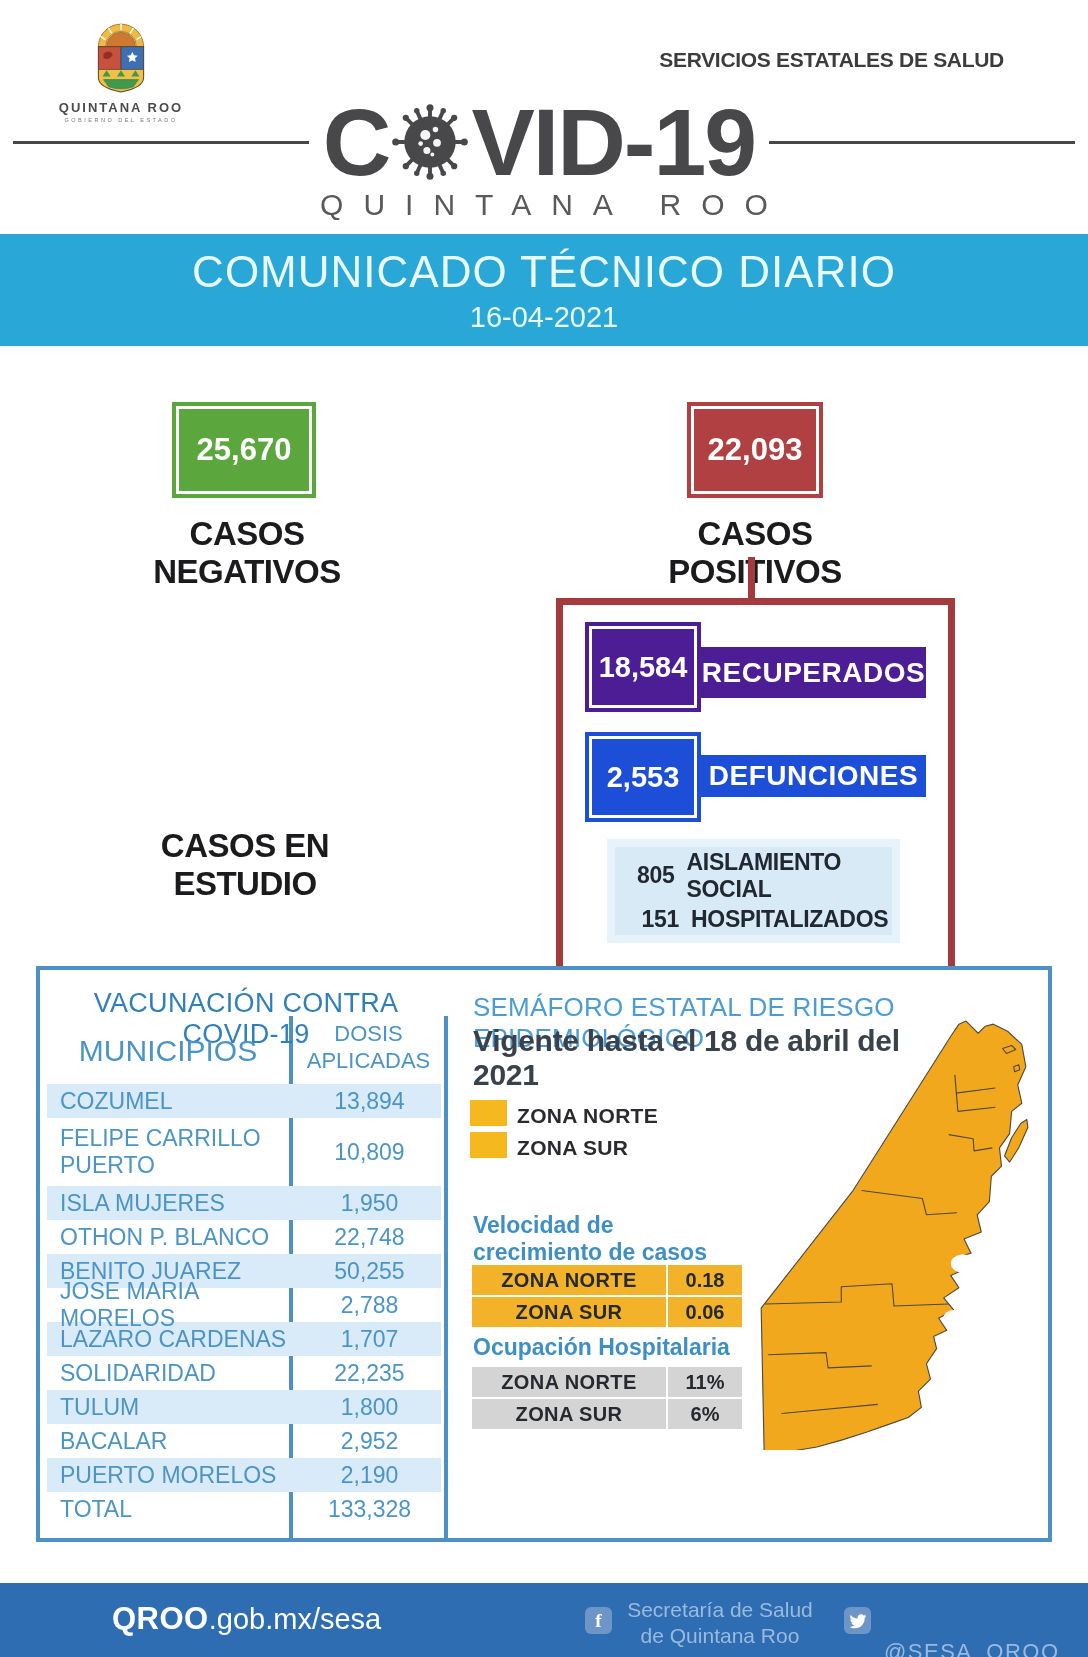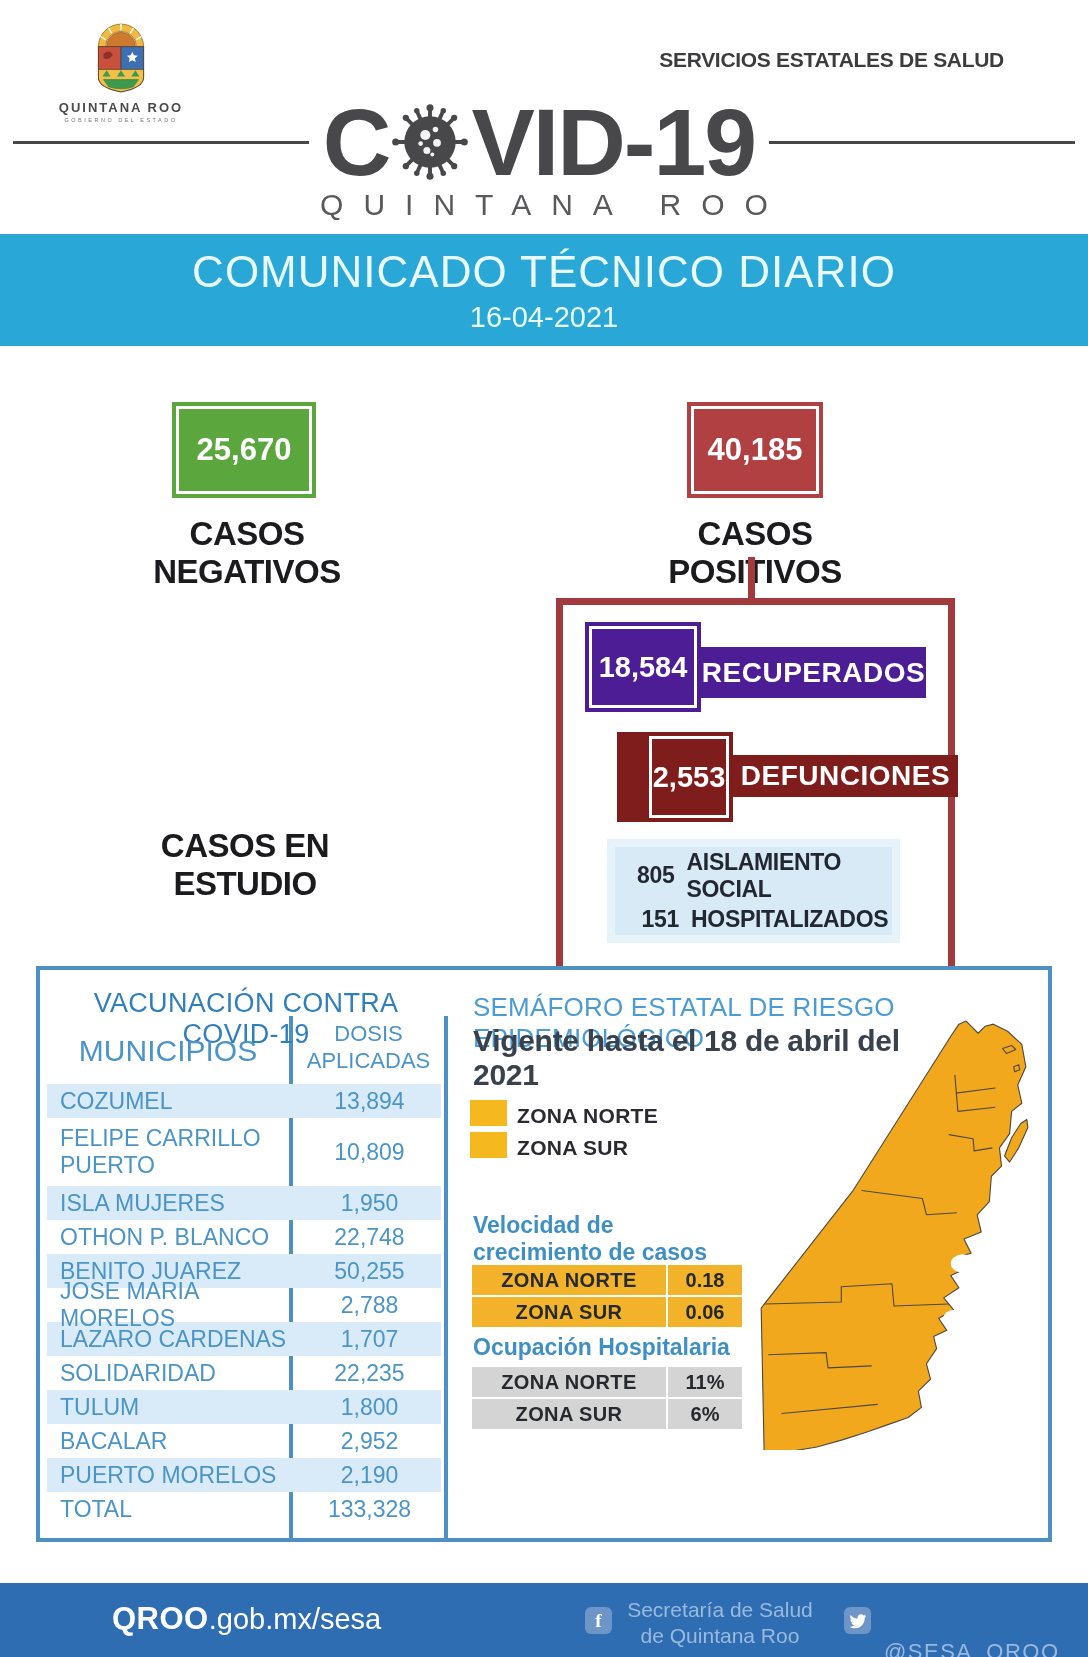--- a/index.html
+++ b/index.html
@@ -28,21 +28,21 @@
   .banner-date{font-size:29px;margin-top:4px;}
 
   
   .sq{box-sizing:border-box;display:flex;}
   .sq-inner{flex:1;margin:4px;border:3px solid #ffffff;display:flex;align-items:center;justify-content:center;
             color:#ffffff;font-weight:bold;font-size:31px;letter-spacing:0;}
   .green{background:#5BA73E;}
   .red{background:#B04041;}
   .yellow{background:#E5B54B;}
   .bluebox{background:#4c1d95;}
-  .graybox{background:#7f1d1d;margin-left:32px;}
+  .graybox{background:#1d4ed8;}
   .big-label{font-weight:bold;font-size:33px;color:#1B1B1E;letter-spacing:-0.5px;text-align:center;}
 
   .connector{left:748px;top:557px;width:7px;height:44px;background:#A33B3E;}
   .outline-box{left:556px;top:598px;width:399px;height:376px;border:7px solid #A33B3E;border-bottom:none;
                box-sizing:border-box;}
   .bar{color:#ffffff;font-weight:bold;font-size:28px;display:flex;align-items:center;justify-content:center;
        letter-spacing:0.5px;}
   .info-box{left:607px;top:839px;width:293px;height:104px;background:#E7F3FA;box-sizing:border-box;padding:8px;}
   .info-inner{background:#D8EAF5;height:100%;display:flex;flex-direction:column;justify-content:space-around;
               padding-left:22px;box-sizing:border-box;}
@@ -163,21 +163,21 @@
     <div class="banner-title">COMUNICADO TÉCNICO DIARIO</div>
     <div class="banner-date">16-04-2021</div>
   </div>
 
   <div class="abs sq green" style="left:172px;top:402px;width:144px;height:96px;">
     <div class="sq-inner green">25,670</div>
   </div>
   <div class="abs big-label" style="left:111px;top:515px;width:272px;">CASOS NEGATIVOS</div>
 
   <div class="abs sq red" style="left:687px;top:402px;width:136px;height:96px;">
-    <div class="sq-inner red">40,185</div>
+    <div class="sq-inner red">22,093</div>
   </div>
   <div class="abs big-label" style="left:610px;top:515px;width:290px;">CASOS POSITIVOS</div>
 
   <div class="abs big-label" style="left:105px;top:827px;width:280px;">CASOS EN ESTUDIO</div>
 
   <div class="abs connector"></div>
   <div class="abs outline-box"></div>
 
   <div class="abs sq bluebox" style="left:585px;top:622px;width:116px;height:90px;">
     <div class="sq-inner bluebox" style="font-size:29px;">18,584</div>

